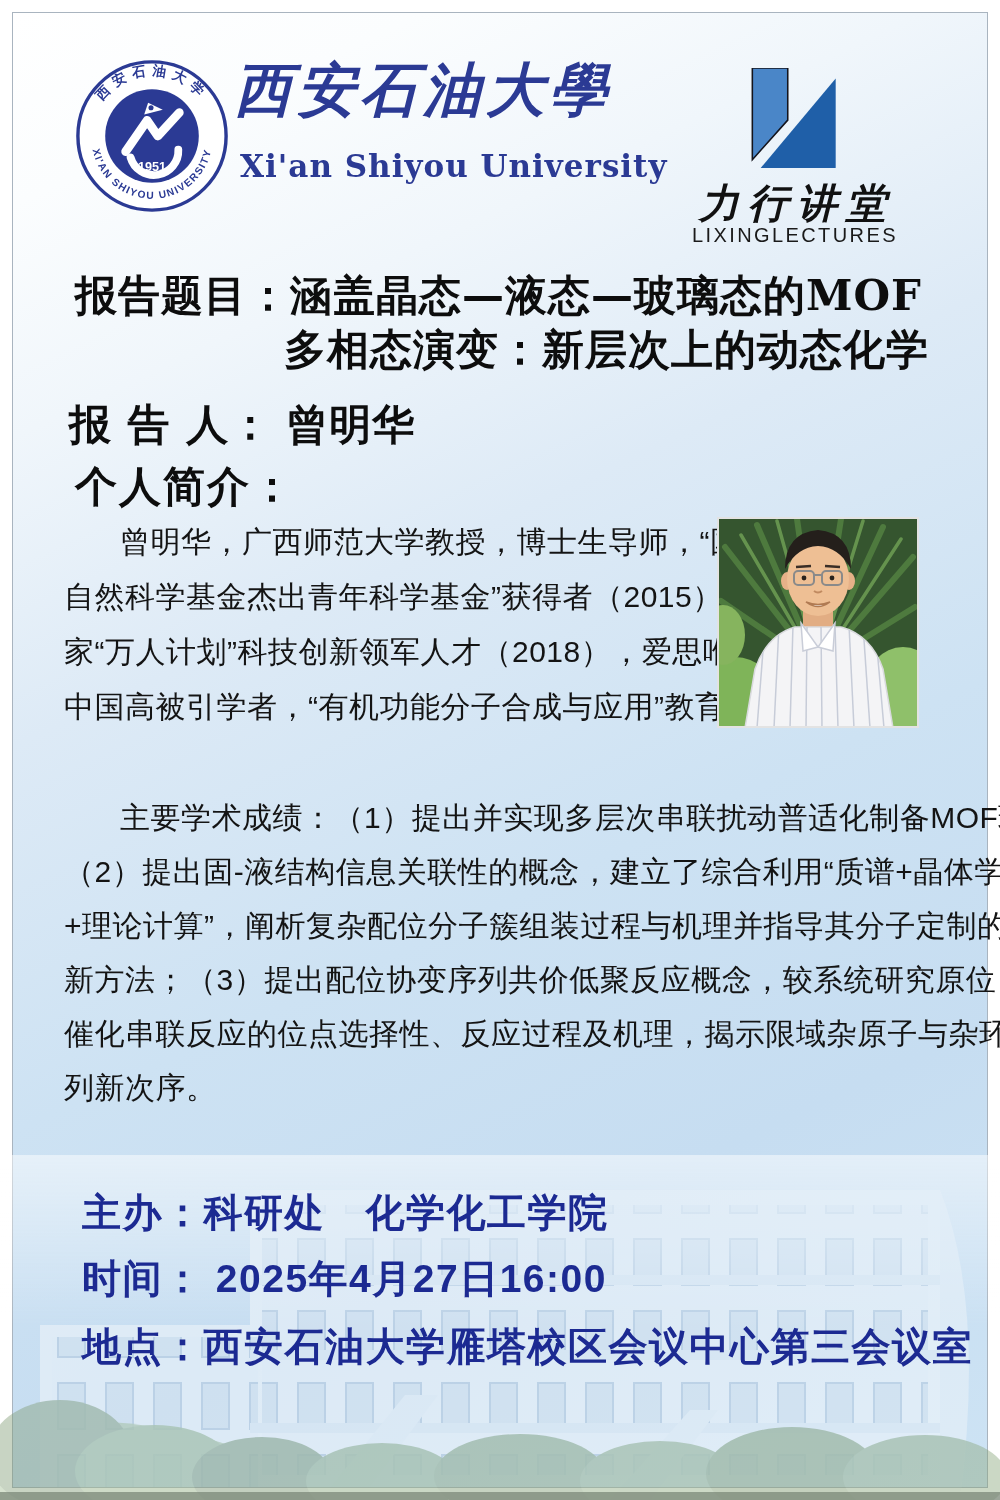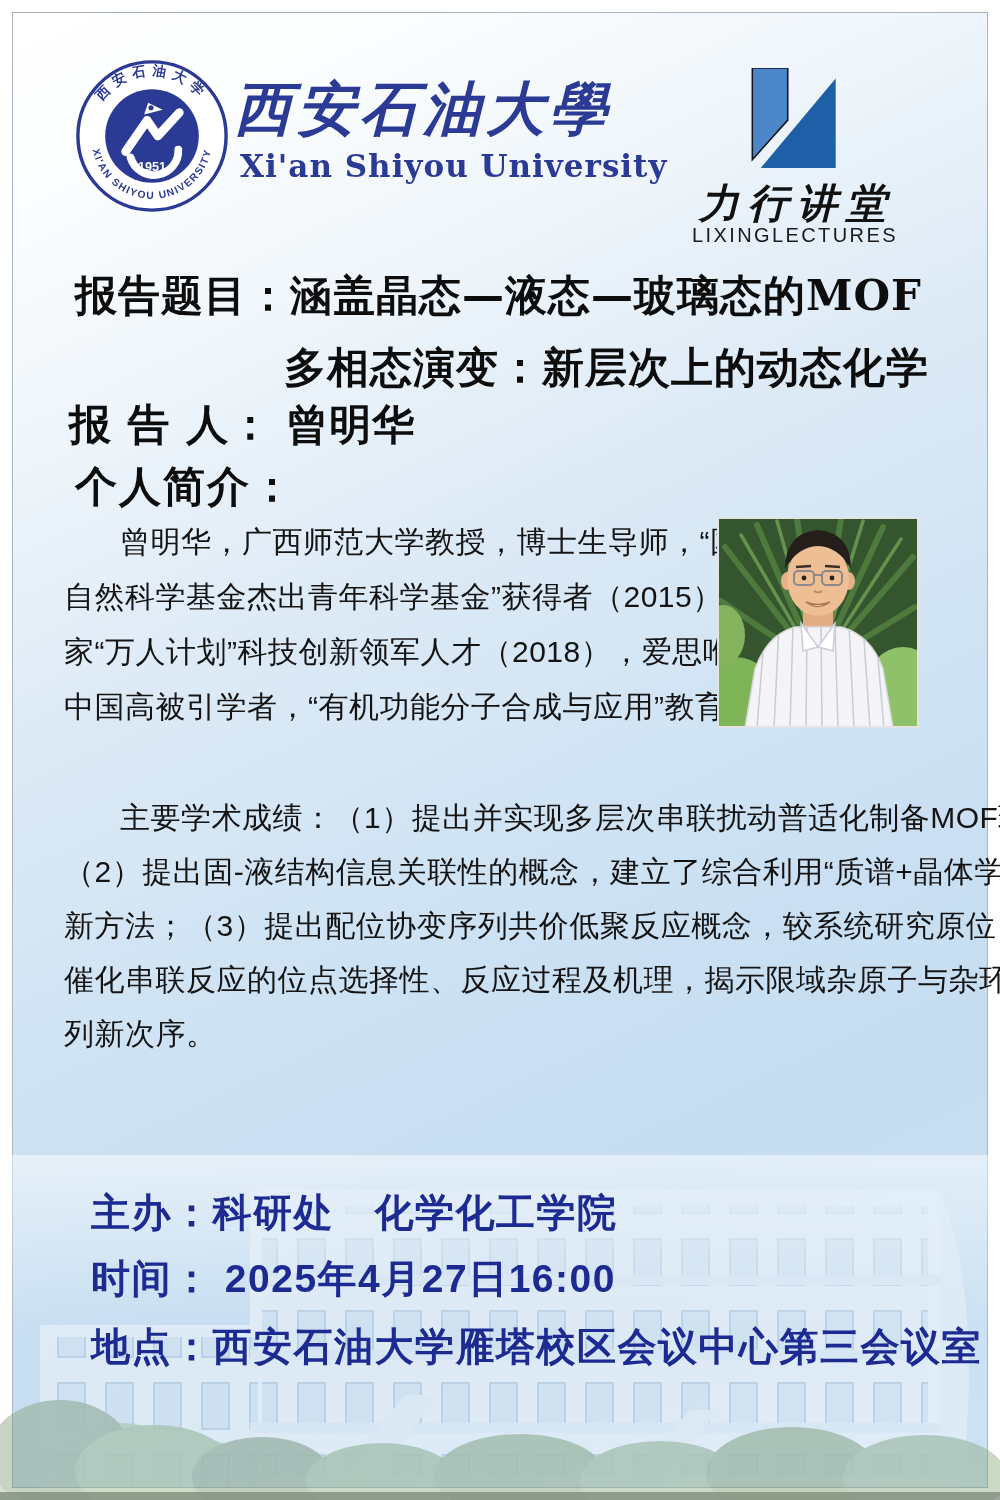--- a/index.html
+++ b/index.html
@@ -6,49 +6,49 @@
   body{width:1000px;height:1500px;position:relative;background:#ffffff;
        font-family:"Liberation Sans","DejaVu Sans",sans-serif;overflow:hidden;}
   #card{position:absolute;left:12px;top:12px;right:12px;bottom:12px;
         border:1px solid #a9b4bf;
         background:linear-gradient(155deg,#ffffff 0%,#fbfdfe 10%,#f0f6fb 22%,
                    #ddeaf6 38%,#cde2f3 58%,#c6ddf1 76%,#cde3f4 100%);}
   .abs{position:absolute;}
   .nowrap{white-space:pre;}
 
   
-  .cn-name{left:234px;top:71px;font-family:"DejaVu Serif","Liberation Serif",serif;
+  .cn-name{left:234px;top:52px;font-family:"DejaVu Serif","Liberation Serif",serif;
            font-style:italic;font-weight:bold;font-size:58px;color:#2b3a94;letter-spacing:5px;}
   .en-name{left:240px;top:148px;font-family:"DejaVu Serif","Liberation Serif",serif;
            font-weight:bold;font-size:31px;color:#2b3a94;letter-spacing:1px;}
   .lx-cn{left:692px;top:176px;width:210px;text-align:center;
          font-family:Liberation Sans, sans-serif;font-weight:bold;
          font-style:italic;font-size:40px;color:#111;letter-spacing:9px;}
   .lx-en{left:692px;top:224px;width:210px;font-size:20px;
          color:#1a1a1a;letter-spacing:2.4px;}
 
   
   .serifb{font-family:"DejaVu Serif","Liberation Serif",serif;font-weight:bold;color:#0d0d0d;}
   .t1{left:75px;top:268px;font-size:42px;letter-spacing:1px;}
-  .t2{left:284px;top:340px;font-size:42px;letter-spacing:1px;}
+  .t2{left:284px;top:322px;font-size:42px;letter-spacing:1px;}
   .spk{left:69px;top:397px;font-size:42px;letter-spacing:1px;}
   .spk .val{margin-left:14px;}
   .bio-h{left:75px;top:459px;font-size:42px;letter-spacing:2px;}
 
   
   .para{color:#141414;font-size:30px;letter-spacing:0.5px;}
   .para .ln{height:55px;line-height:55px;white-space:pre;}
   #bio{left:64px;top:514px;width:650px;}
   #bio .ln.first{padding-left:56px;}
   #ach{left:64px;top:791px;width:880px;}
   #ach .ln{height:54px;line-height:54px;}
   #ach .ln.first{padding-left:56px;}
 
   
-  .foot{font-weight:bold;font-size:39px;color:#1c2a92;letter-spacing:1.5px;white-space:pre;margin-left:9px;}
+  .foot{font-weight:bold;font-size:39px;color:#1c2a92;letter-spacing:1.5px;white-space:pre;}
   #f1{left:82px;top:1186px;}
   #f2{left:82px;top:1252px;}
   #f3{left:82px;top:1320px;}
 
   
   #emblem{left:74px;top:57px;width:156px;height:158px;}
   #nlogo{left:746px;top:68px;width:96px;height:100px;}
   #photo{left:717px;top:517px;width:202px;height:211px;}
   #campus{left:0;top:1155px;width:1000px;height:345px;opacity:.5;}
   #bottomstrip{left:0;top:1492px;width:1000px;height:8px;background:#7b8878;opacity:.75;}
@@ -198,20 +198,21 @@
     <circle cx="115" cy="61" r="2.4" fill="#2a221c"></circle>
     <path d="M97,74 Q101,77 105,74" fill="none" stroke="#c08a60" stroke-width="2"></path>
     <path d="M89,85 Q101,94 113,85 Q101,90 89,85 Z" fill="#ffffff" stroke="#b07a52" stroke-width="1.5"></path>
   </g>
   <rect x="1" y="1" width="200" height="209" fill="none" stroke="#e3e3e3" stroke-width="2"></rect>
 </svg>
 
 <div id="ach" class="abs para">
   <div class="ln first">主要学术成绩：（1）提出并实现多层次串联扰动普适化制备MOF玻</div>
   <div class="ln">（2）提出固-液结构信息关联性的概念，建立了综合利用“质谱+晶体学</div>
+  <div class="ln">+理论计算”，阐析复杂配位分子簇组装过程与机理并指导其分子定制的</div>
   <div class="ln">新方法；（3）提出配位协变序列共价低聚反应概念，较系统研究原位自</div>
   <div class="ln">催化串联反应的位点选择性、反应过程及机理，揭示限域杂原子与杂环排</div>
   <div class="ln">列新次序。</div>
 </div>
 
 <div id="f1" class="abs foot ontop"><span>主办：</span><span>科研处　化学化工学院</span></div>
 <div id="f2" class="abs foot ontop"><span>时间：</span><span> 2025年4月27日16:00</span></div>
 <div id="f3" class="abs foot ontop"><span>地点：</span><span>西安石油大学雁塔校区会议中心第三会议室</span></div>
 
 </body></html>

